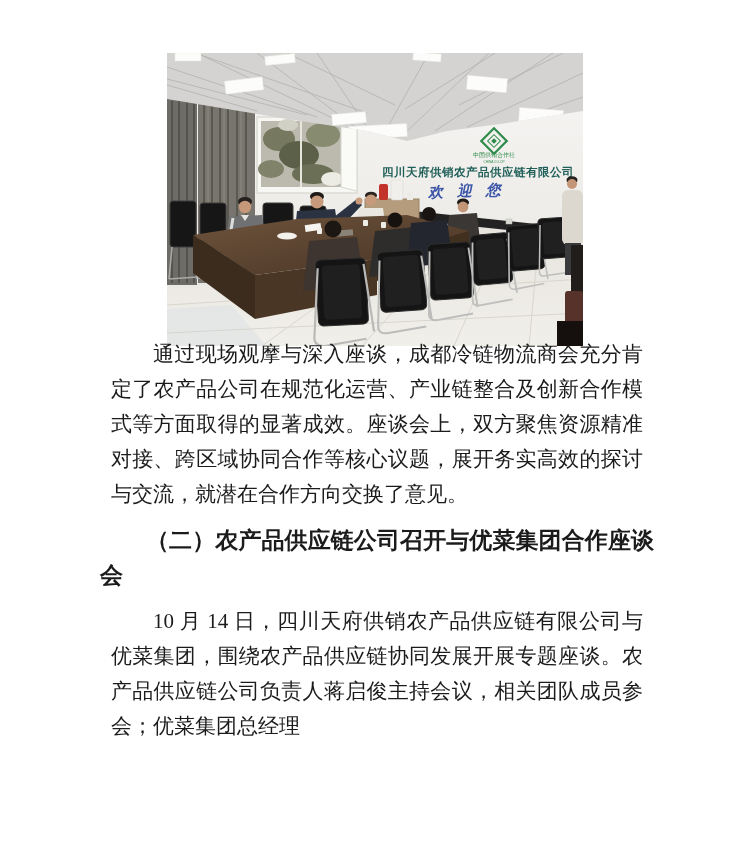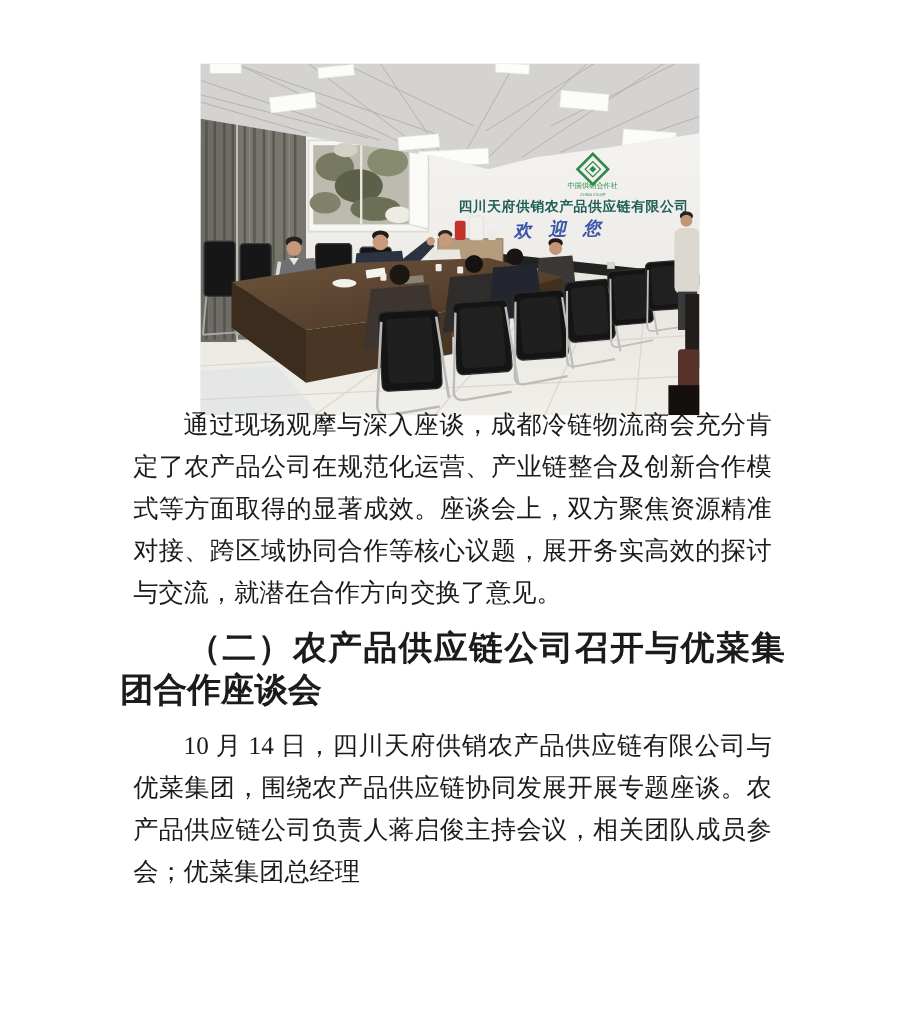--- a/index.html
+++ b/index.html
@@ -11,21 +11,21 @@
     position:absolute; left:167px; top:13px; width:416px; height:293px;
     overflow:hidden; background:#e8e7e5;margin-top:40px;
   }
   .photo svg { display:block; width:100%; height:100%; }
   .doc {
     position:absolute; left:100px; top:326px; width:554px;
     color:#1b1b1b; font-size:21px; line-height:35px;
     text-align:justify; text-justify:inter-character;
   }
   .doc p { margin:11px; text-indent:2em; }
-  .doc h3 { margin:0; text-indent:2em; font-size:28px; line-height:35px; font-weight:bold; }
+  .doc h3 { margin:0; text-indent:2em; font-size:23px; line-height:35px; font-weight:bold; }
 </style>
 </head>
 <body>
 
 <div class="page">
 
   <div class="photo">
     <svg viewBox="0 0 416 293" preserveAspectRatio="none">
       <defs>
         <linearGradient id="gWall" x1="0" y1="0" x2="0" y2="1">

